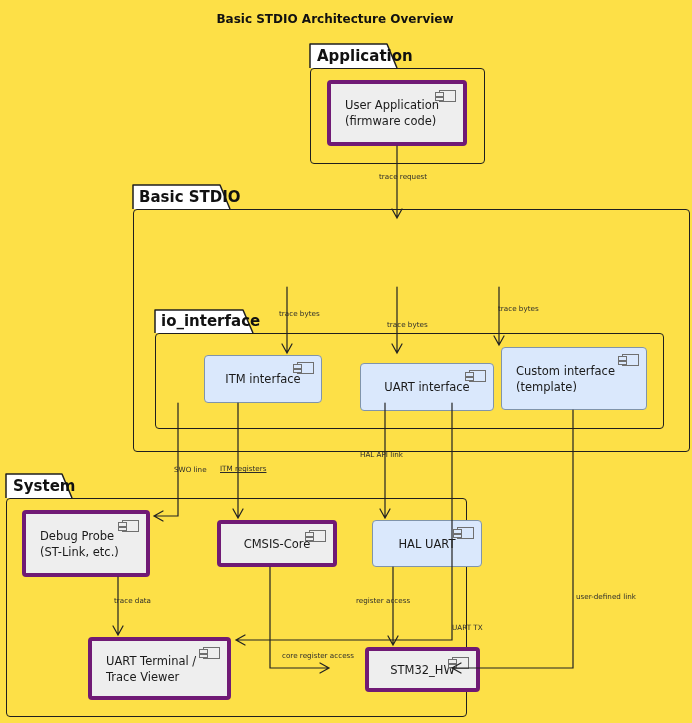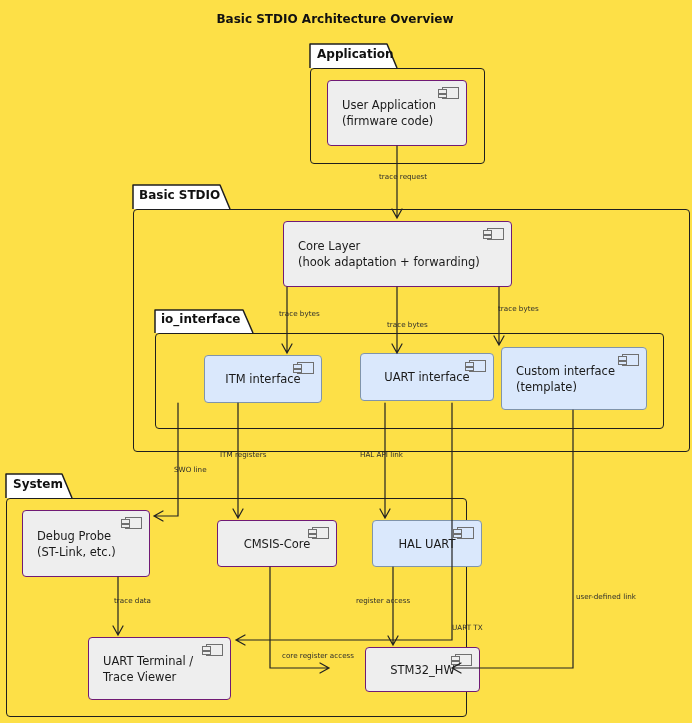--- a/index.html
+++ b/index.html
@@ -8,28 +8,28 @@
     font-family:"DejaVu Sans",sans-serif;color:#1a1a1a;
   }
   .title{
     position:absolute;left:335px;top:12px;transform:translateX(-50%);
     font-size:12px;font-weight:bold;white-space:nowrap;letter-spacing:0px;color:#111;
   }
   .pkg-body{
     position:absolute;border:1.5px solid #1f1f1f;border-radius:4px;background:transparent;z-index:1;
   }
   .pkg-name{
-    position:absolute;z-index:40;font-size:12px;font-weight:bold;white-space:nowrap;color:#111;
+    position:absolute;z-index:40;font-size:15px;font-weight:bold;white-space:nowrap;color:#111;
   }
   .comp{
     position:absolute;z-index:10;box-sizing:border-box;border-radius:4px;
     display:flex;flex-direction:column;justify-content:center;
     font-size:11.5px;line-height:16px;color:#1a1a1a;
   }
-  .comp.grey{background:#eeeeee;border:1px solid #701a75;}
+  .comp.grey{background:#eeeeee;border:4px solid #701a75;}
   .comp.blue{background:#dae8fc;border:1px solid #8094aa;}
   .comp.multi{align-items:flex-start;padding-left:14px;padding-right:4px;}
   .comp.single{align-items:center;text-align:center;padding:0 2px;margin-left:32px;}
   .comp .txt{white-space:nowrap;}
   .comp-icon{
     position:absolute;top:6px;right:7px;width:15px;height:10px;
     border:1px solid #6f6f6f;background:transparent;z-index:11;
   }
   .comp-icon::before,.comp-icon::after{
     content:"";position:absolute;left:-5px;width:7px;height:2.5px;border:1px solid #6f6f6f;
@@ -59,32 +59,27 @@
   <div class="pkg-name" style="left:139px;top:188px;">Basic STDIO</div>
   <div class="pkg-name" style="left:161px;top:312px;">io_interface</div>
   <div class="pkg-name" style="left:13px;top:477px;">System</div>
 
   <div class="comp grey multi" style="left:327px;top:80px;width:140px;height:66px;">
     <span class="comp-icon"></span>
     <span class="txt">User Application</span>
     <span class="txt">(firmware code)</span>
   </div>
 
-  <div class="comp grey multi" style="left:283px;top:221px;width:229px;height:66px;">
-    <span class="comp-icon"></span>
-    <span class="txt">Core Layer</span>
-    <span class="txt">(hook adaptation + forwarding)</span>
-  </div>
 
   <div class="comp blue single" style="left:172px;top:355px;width:118px;height:48px;">
     <span class="comp-icon"></span>
     <span class="txt">ITM interface</span>
   </div>
 
-  <div class="comp blue single" style="left:328px;top:353px;width:134px;height:48px;justify-content:center;">
+  <div class="comp blue single" style="left:328px;top:363px;width:134px;height:48px;justify-content:center;">
     <span class="comp-icon"></span>
     <span class="txt">UART interface</span>
   </div>
 
   <div class="comp blue multi" style="left:501px;top:347px;width:146px;height:63px;">
     <span class="comp-icon"></span>
     <span class="txt">Custom interface</span>
     <span class="txt">(template)</span>
   </div>
 
@@ -138,21 +133,21 @@
       <path d="M393,567 L393,645 M388,636 L393,645 L398,636"></path>
       <path d="M270,567 L270,668 L329,668 M320,663 L329,668 L320,673"></path>
     </g>
   </svg>
 
   <div class="edge-label" style="left:347px;top:172px;">trace request</div>
   <div class="edge-label" style="left:247px;top:309px;">trace bytes</div>
   <div class="edge-label" style="left:355px;top:320px;">trace bytes</div>
   <div class="edge-label" style="left:466px;top:304px;">trace bytes</div>
   <div class="edge-label" style="left:142px;top:465px;">SWO line</div>
-  <div class="edge-label" style="left:188px;top:450px;">ITM registers</div>
+  <div class="edge-label" style="left:188px;top:464px;text-decoration:underline;">ITM registers</div>
   <div class="edge-label" style="left:328px;top:450px;">HAL API link</div>
   <div class="edge-label" style="left:420px;top:623px;">UART TX</div>
   <div class="edge-label" style="left:512px;top:592px;padding-left:32px;">user-defined link</div>
   <div class="edge-label" style="left:82px;top:596px;">trace data</div>
   <div class="edge-label" style="left:324px;top:596px;">register access</div>
   <div class="edge-label" style="left:250px;top:651px;">core register access</div>
 
 </div>
 
 </body></html>

